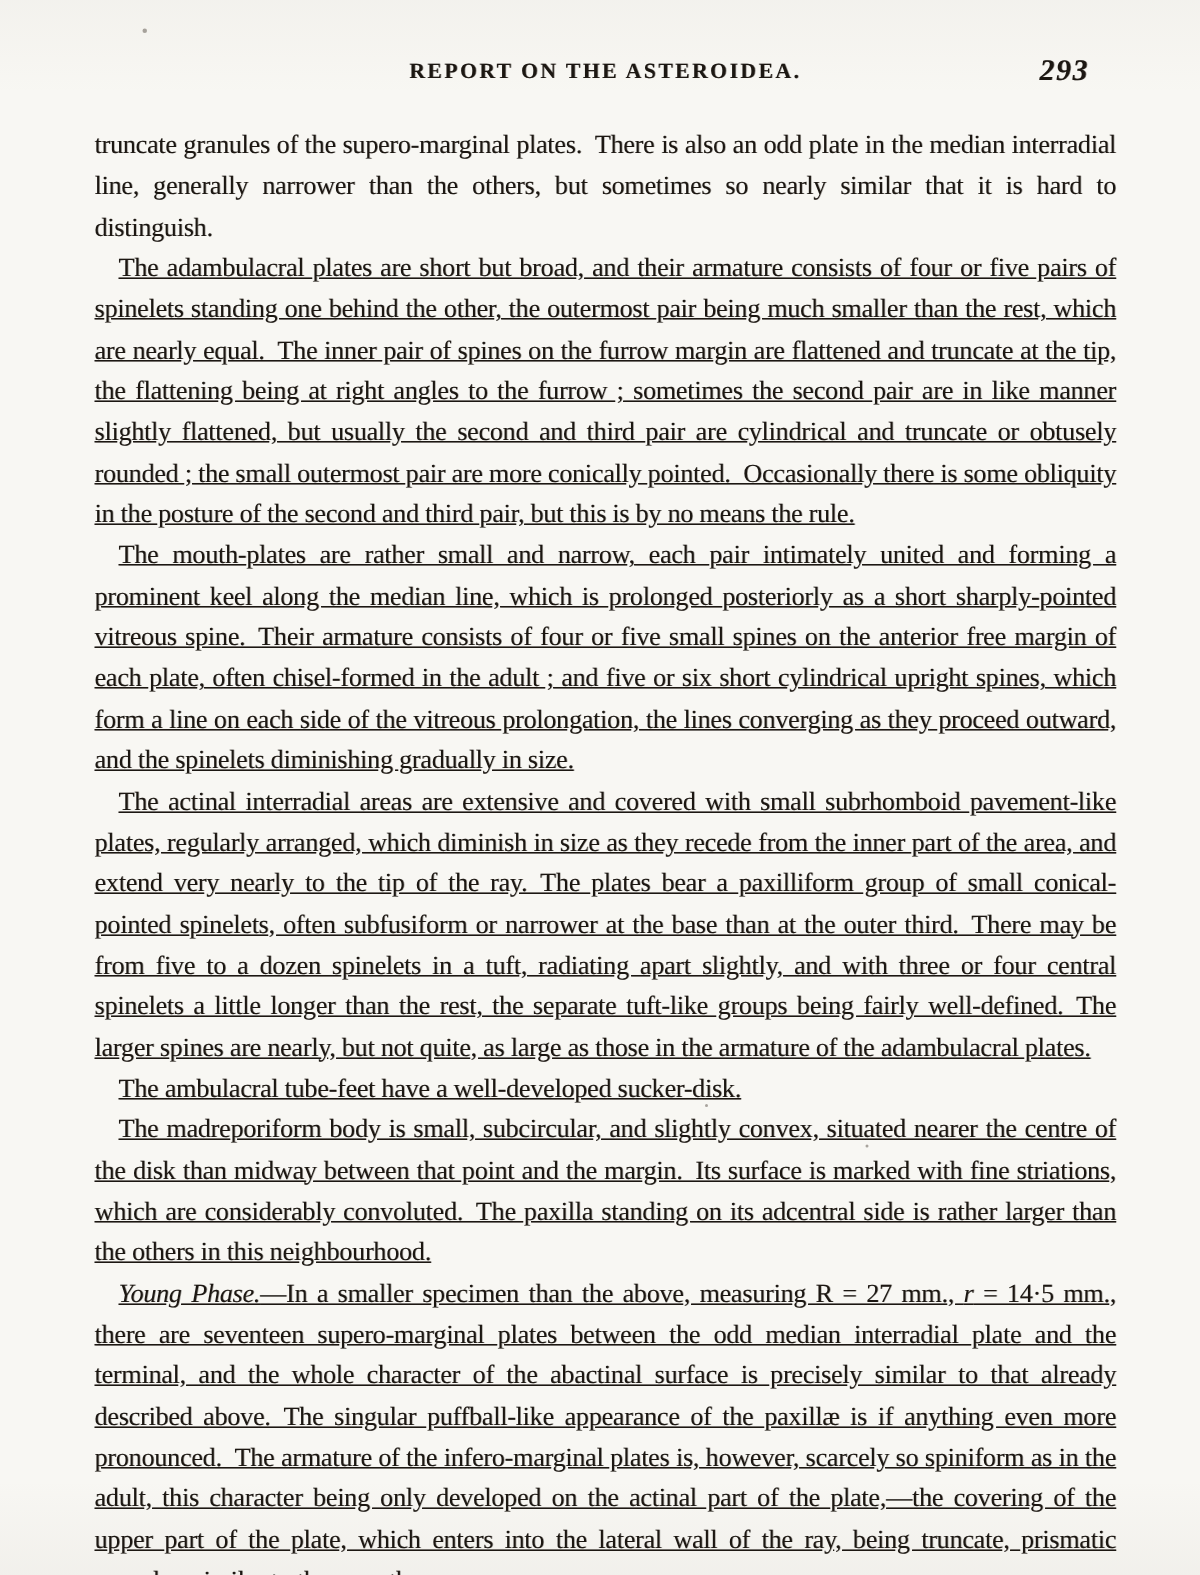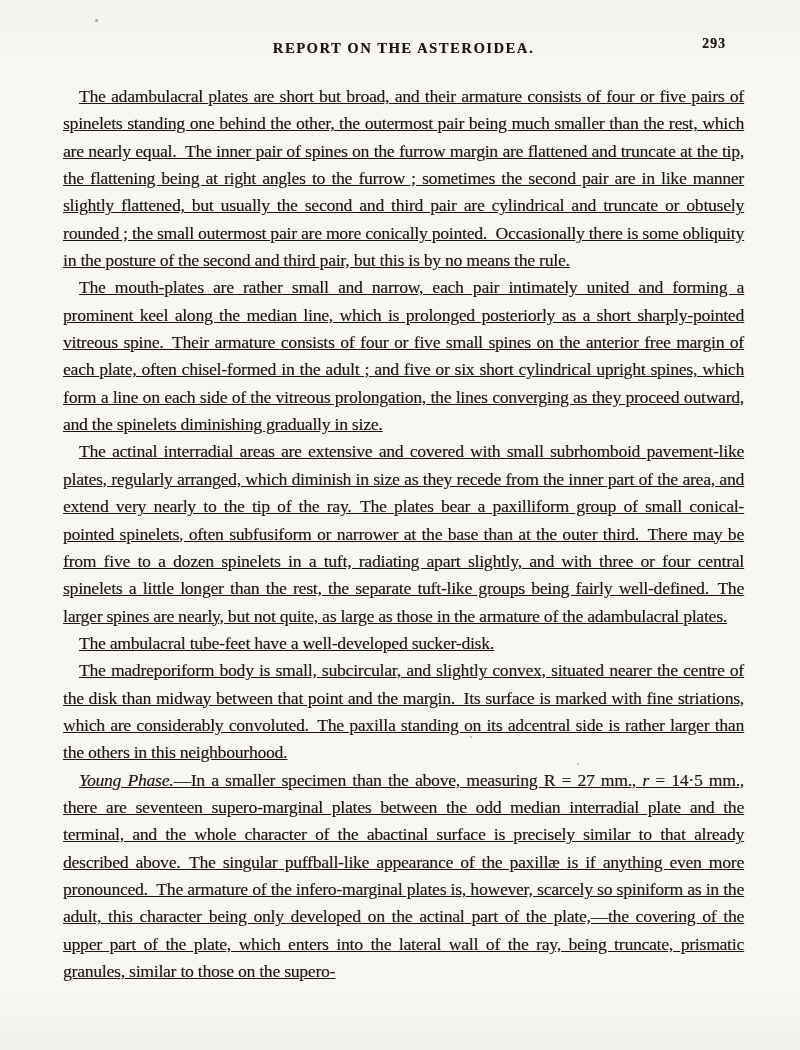--- a/index.html
+++ b/index.html
@@ -19,22 +19,23 @@
   .running-head {
     position: absolute; top: 40px; left: 63px; width: 681px; height: 24px;
   }
   .head-title {
     display: block; text-align: center;
     font-weight: 700; font-size: 14.5px; letter-spacing: 1.6px;
     text-shadow: 0.5px 0 0 rgba(28,23,18,0.45);
   }
   .page-number {
     position: absolute; right: 18px; top: -4px;
-    font-size: 14px; font-weight: 700; letter-spacing: 1px;
+    font-size: 20px; font-weight: 700; letter-spacing: 1px;
     text-shadow: 0.5px 0 0 rgba(28,23,18,0.45);
+    font-style: italic;
   }
   .text-block {
     position: absolute; top: 83px; left: 63px; width: 681px;
     font-size: 17.5px; line-height: 27.35px;
     letter-spacing: -0.2px;
     text-align: justify;
     text-shadow: 0.5px 0 0 rgba(28,23,18,0.38);
   }
   .text-block p { margin: 0; padding: 0; }
   .text-block p.indent { text-indent: 16px; text-decoration: underline; }
@@ -47,20 +48,21 @@
 </head>
 <body style="--paper: #f8f7f3; --ink: #1c1712;">
 
 <div class="page">
   <header class="running-head">
     <span class="head-title">REPORT ON THE ASTEROIDEA.</span>
     <span class="page-number">293</span>
   </header>
 
   <main class="text-block">
+      <p class=""><span>truncate granules of the supero-marginal plates. There is also an odd plate in the median interradial line, generally narrower than the others, but sometimes so nearly similar that it is hard to distinguish.</span></p>
       <p class="indent"><span>The adambulacral plates are short but broad, and their armature consists of four or five pairs of spinelets standing one behind the other, the outermost pair being much smaller than the rest, which are nearly equal. The inner pair of spines on the furrow margin are flattened and truncate at the tip, the flattening being at right angles to the furrow ; sometimes the second pair are in like manner slightly flattened, but usually the second and third pair are cylindrical and truncate or obtusely rounded ; the small outermost pair are more conically pointed. Occasionally there is some obliquity in the posture of the second and third pair, but this is by no means the rule.</span></p>
       <p class="indent"><span>The mouth-plates are rather small and narrow, each pair intimately united and forming a prominent keel along the median line, which is prolonged posteriorly as a short sharply-pointed vitreous spine. Their armature consists of four or five small spines on the anterior free margin of each plate, often chisel-formed in the adult ; and five or six short cylindrical upright spines, which form a line on each side of the vitreous prolongation, the lines converging as they proceed outward, and the spinelets diminishing gradually in size.</span></p>
       <p class="indent"><span>The actinal interradial areas are extensive and covered with small subrhomboid pavement-like plates, regularly arranged, which diminish in size as they recede from the inner part of the area, and extend very nearly to the tip of the ray. The plates bear a paxilliform group of small conical-pointed spinelets, often subfusiform or narrower at the base than at the outer third. There may be from five to a dozen spinelets in a tuft, radiating apart slightly, and with three or four central spinelets a little longer than the rest, the separate tuft-like groups being fairly well-defined. The larger spines are nearly, but not quite, as large as those in the armature of the adambulacral plates.</span></p>
       <p class="indent"><span>The ambulacral tube-feet have a well-developed sucker-disk.</span></p>
       <p class="indent"><span>The madreporiform body is small, subcircular, and slightly convex, situated nearer the centre of the disk than midway between that point and the margin. Its surface is marked with fine striations, which are considerably convoluted. The paxilla standing on its adcentral side is rather larger than the others in this neighbourhood.</span></p>
       <p class="indent"><span class="it">Young Phase.</span><span>—In a smaller specimen than the above, measuring R = 27 mm., </span><span class="it">r</span><span> = 14·5 mm., there are seventeen supero-marginal plates between the odd median interradial plate and the terminal, and the whole character of the abactinal surface is precisely similar to that already described above. The singular puffball-like appearance of the paxillæ is if anything even more pronounced. The armature of the infero-marginal plates is, however, scarcely so spiniform as in the adult, this character being only developed on the actinal part of the plate,—the covering of the upper part of the plate, which enters into the lateral wall of the ray, being truncate, prismatic granules, similar to those on the supero-</span></p>
     </main>
 
   <div class="speck s1"></div>
   <div class="speck s2"></div>

